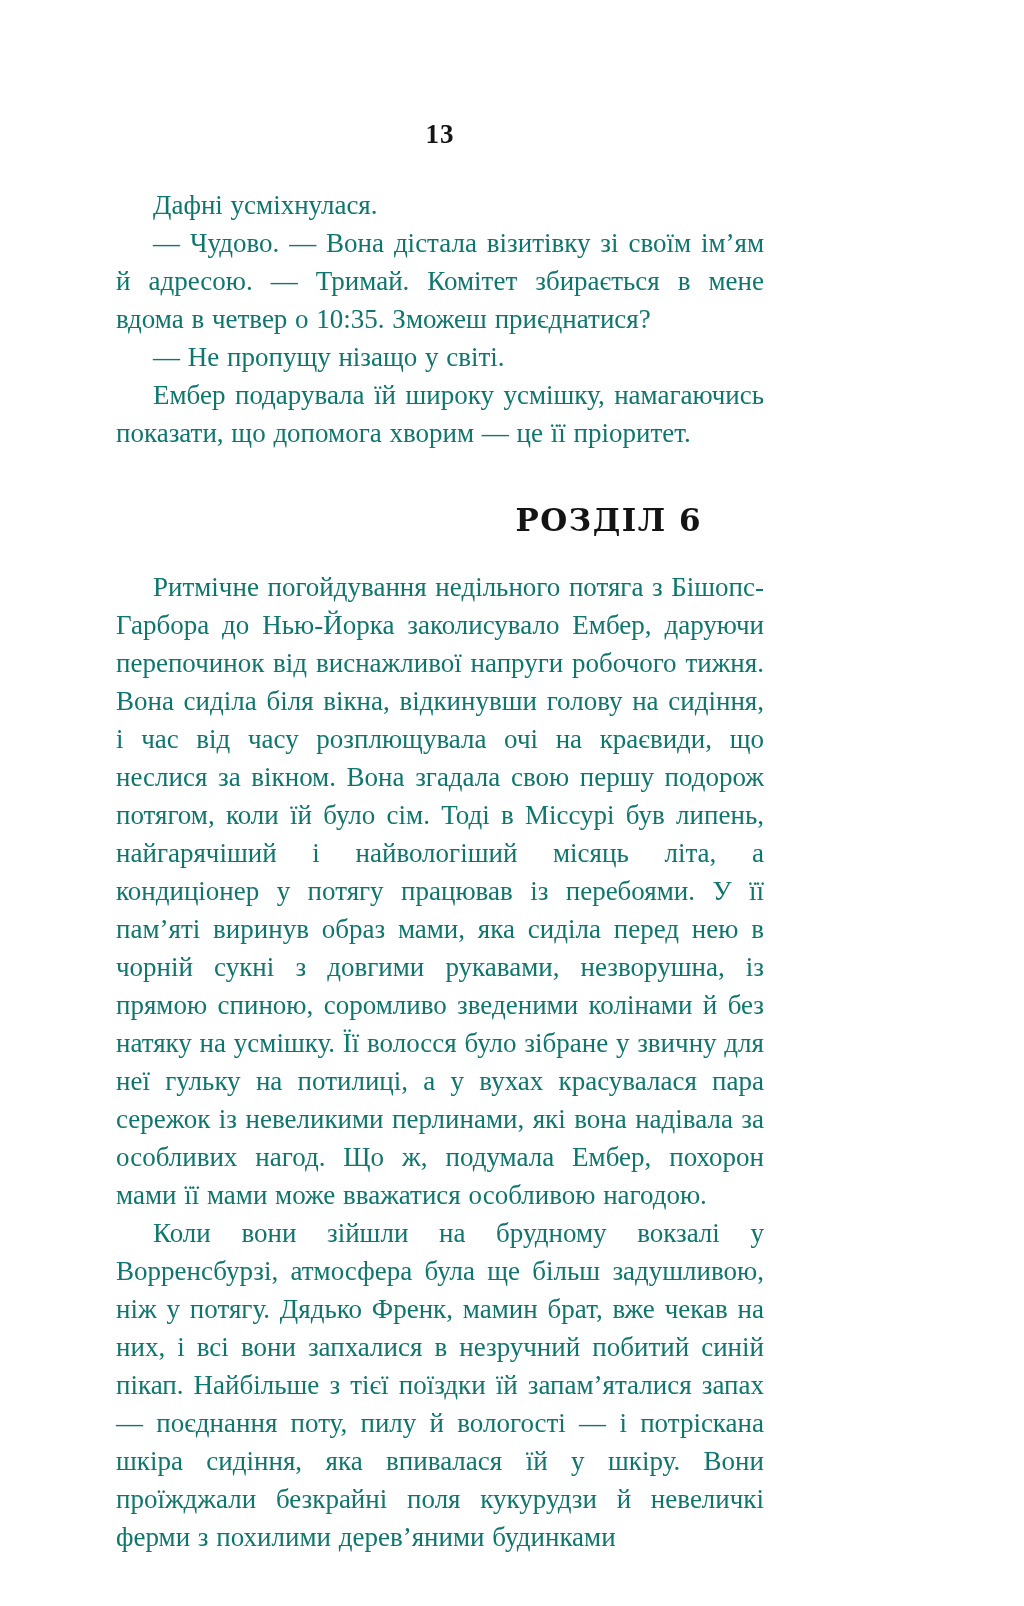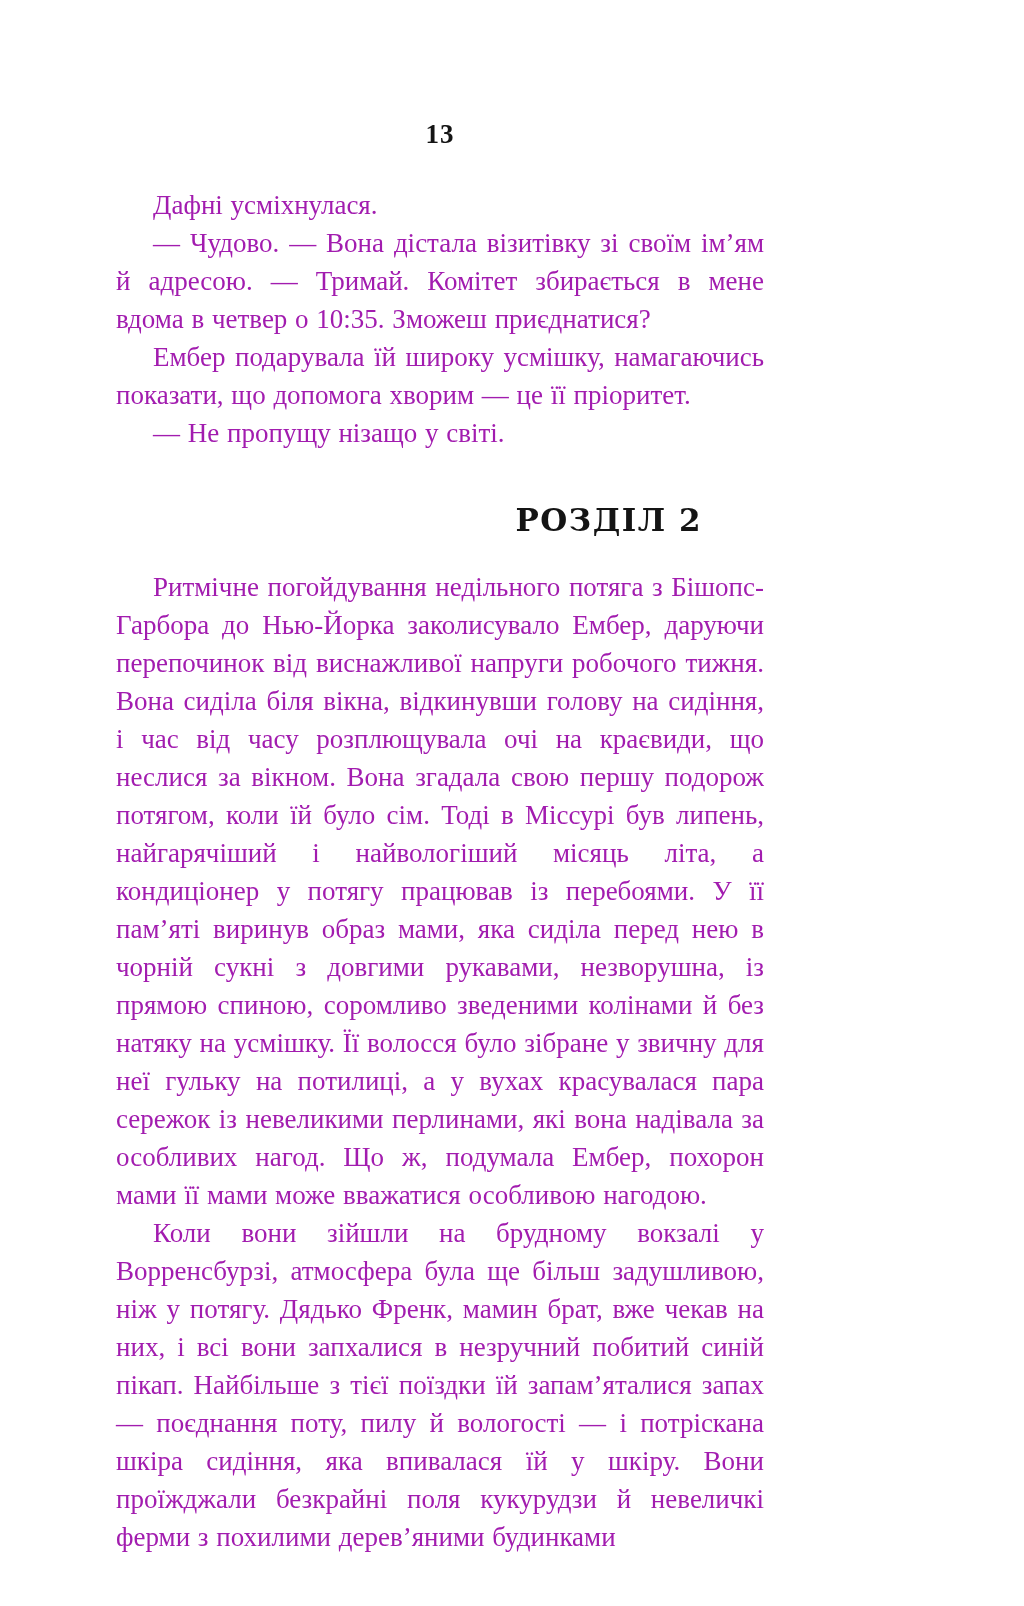--- a/index.html
+++ b/index.html
@@ -34,21 +34,21 @@
   .text-block {
     width: 100%;
   }
   .para {
     margin: 0;
     font-size: 27px;
     line-height: 38px;
     text-align: justify;
     text-indent: 37px;
     word-spacing: 1px;
-    color: #a21caf;
+    color: #0f766e;
   }
   .chapter-heading {
     margin: 50px 62px 30px 0;
     text-align: right;
     font-size: 31px;
     line-height: 36px;
     font-weight: 700;
     letter-spacing: 1.5px;
     color: #141414;
     font-family: "DejaVu Serif", "Liberation Serif", serif;
@@ -56,21 +56,21 @@
 </style>
 </head>
 <body>
 
 <div class="page">
   <div class="page-number">13</div>
 
   <div class="text-block">
     <p class="para">Дафні усміхнулася.</p>
     <p class="para">— Чудово. — Вона дістала візитівку зі своїм ім’ям й адресою. — Тримай. Комітет збирається в мене вдома в четвер о 10:35. Зможеш приєднатися?</p>
+    <p class="para">— Не пропущу нізащо у світі.</p>
     <p class="para">Ембер подарувала їй широку усмішку, намагаючись показати, що допомога хворим — це її пріоритет.</p>
-    <p class="para">— Не пропущу нізащо у світі.</p>
 
-    <h2 class="chapter-heading">РОЗДІЛ 2</h2>
+    <h2 class="chapter-heading">РОЗДІЛ 6</h2>
 
     <p class="para">Ритмічне погойдування недільного потяга з Бішопс-Гарбора до Нью-Йорка заколисувало Ембер, даруючи перепочинок від виснажливої напруги робочого тижня. Вона сиділа біля вікна, відкинувши голову на сидіння, і час від часу розплющувала очі на краєвиди, що неслися за вікном. Вона згадала свою першу подорож потягом, коли їй було сім. Тоді в Міссурі був липень, найгарячіший і найвологіший місяць літа, а кондиціонер у потягу працював із перебоями. У її пам’яті виринув образ мами, яка сиділа перед нею в чорній сукні з довгими рукавами, незворушна, із прямою спиною, соромливо зведеними колінами й без натяку на усмішку. Її волосся було зібране у звичну для неї гульку на потилиці, а у вухах красувалася пара сережок із невеликими перлинами, які вона надівала за особливих нагод. Що ж, подумала Ембер, похорон мами її мами може вважатися особливою нагодою.</p>
     <p class="para">Коли вони зійшли на брудному вокзалі у Ворренсбурзі, атмосфера була ще більш задушливою, ніж у потягу. Дядько Френк, мамин брат, вже чекав на них, і всі вони запхалися в незручний побитий синій пікап. Найбільше з тієї поїздки їй запам’яталися запах — поєднання поту, пилу й вологості — і потріскана шкіра сидіння, яка впивалася їй у шкіру. Вони проїжджали безкрайні поля кукурудзи й невеличкі ферми з похилими дерев’яними будинками</p>
   </div>
 </div>
 
 </body></html>

